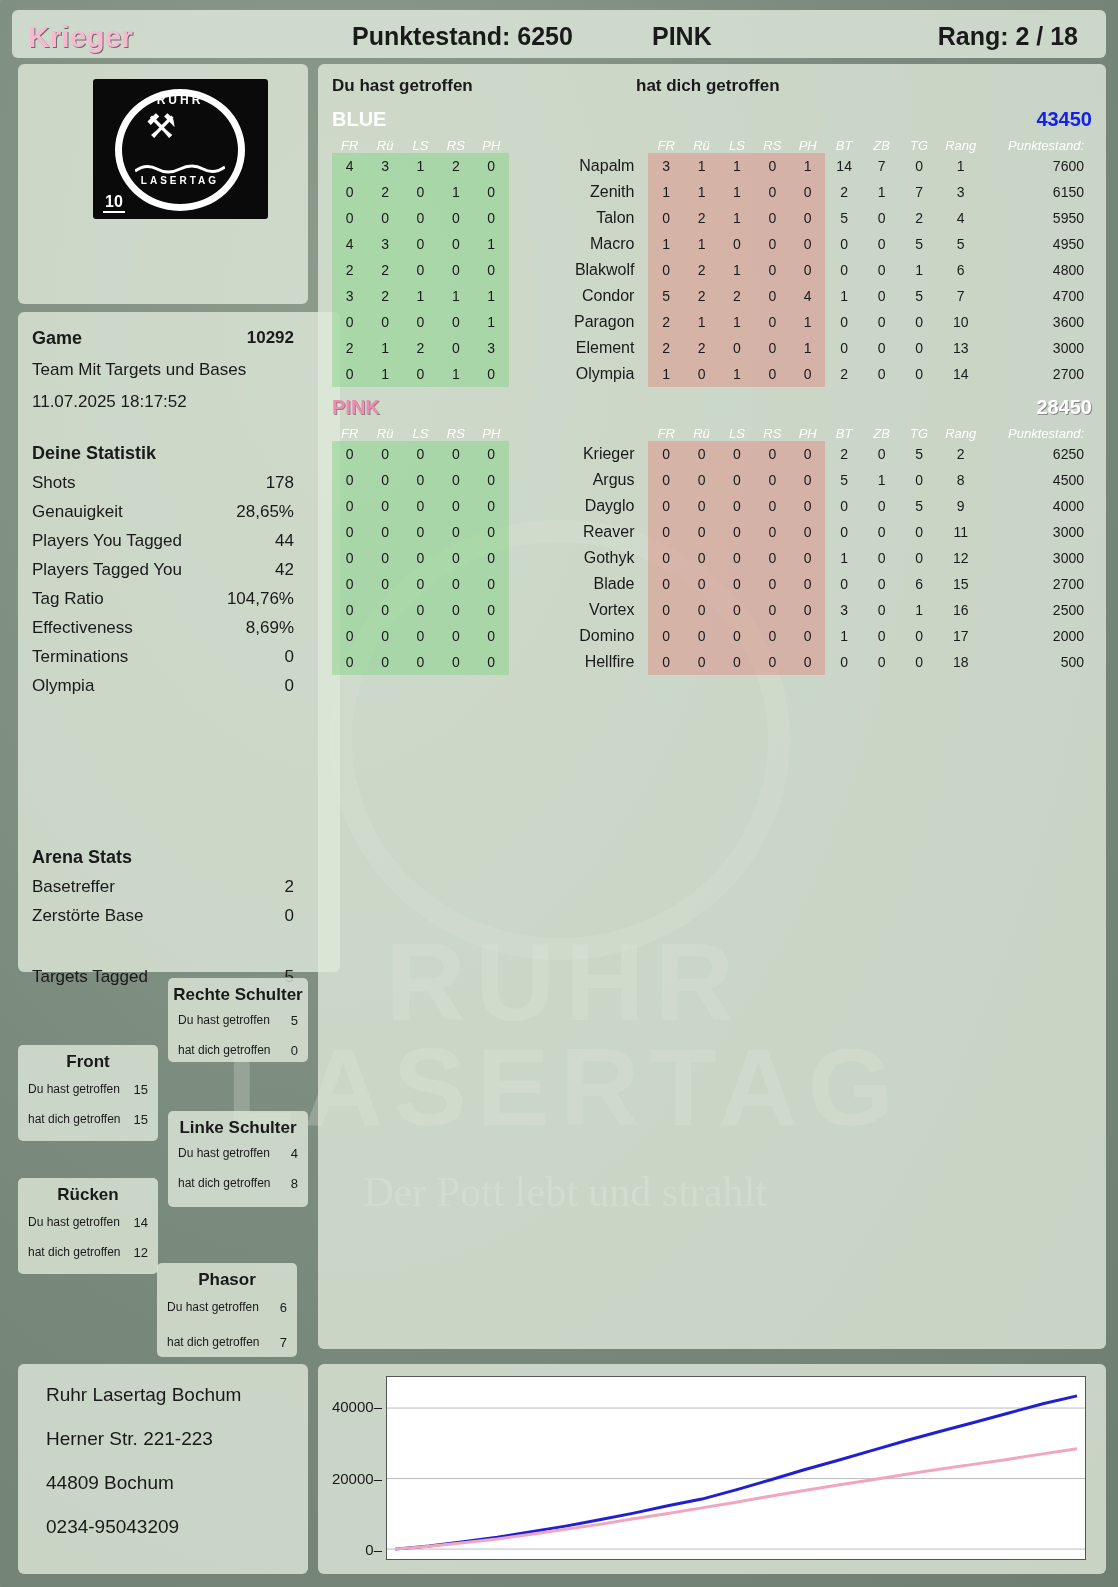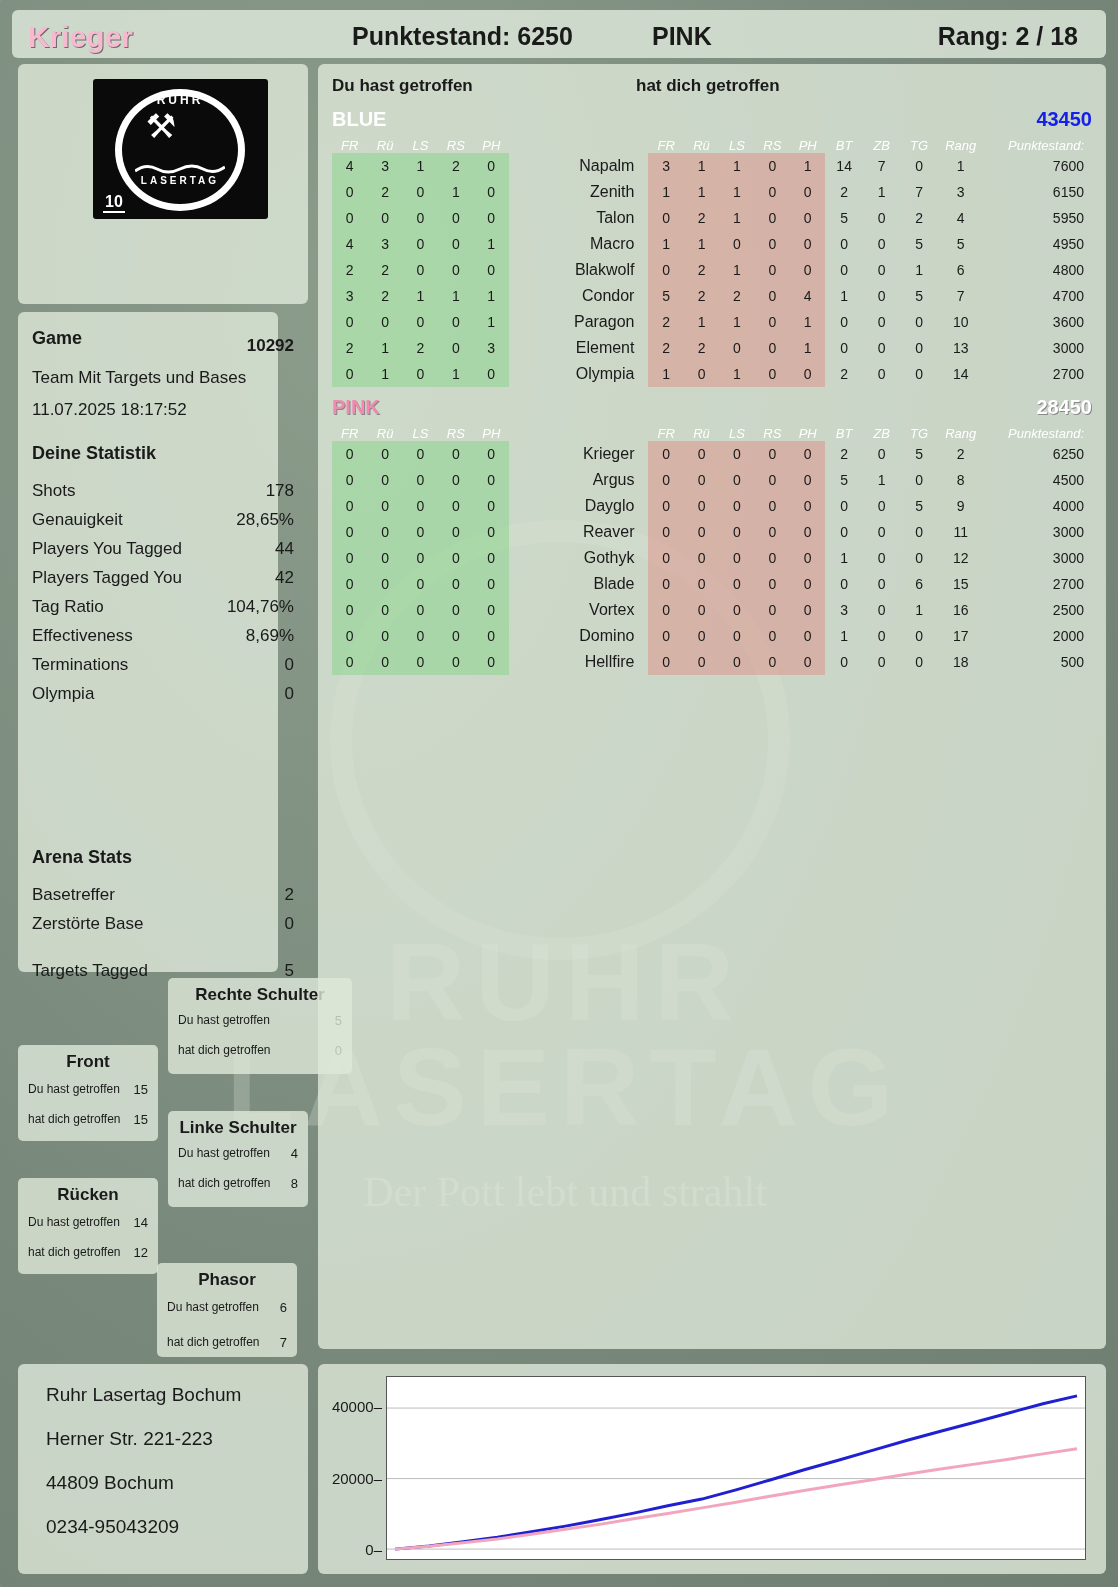--- a/index.html
+++ b/index.html
@@ -72,22 +72,22 @@
   }
   #logo-hammers{
     position:absolute;left:45px;top:30px;width:46px;height:40px;color:#fff;
     font-size:34px;line-height:34px;text-align:center;
   }
   #logo-ruhr{position:absolute;left:0;top:14px;width:174px;text-align:center;color:#fff;font-size:12px;letter-spacing:3px;font-weight:bold;}
   #logo-laser{position:absolute;left:0;top:96px;width:174px;text-align:center;color:#fff;font-size:10px;letter-spacing:3px;font-weight:bold;}
   #logo-wave{position:absolute;left:42px;top:84px;width:90px;height:12px;}
   #logo-num{position:absolute;left:10px;bottom:6px;color:#fff;font-size:16px;font-weight:bold;border-bottom:2px solid #fff;padding:0 2px;}
 
-  #game-panel{left:18px;top:312px;width:260px;height:660px;}
-  .row{position:absolute;left:14px;width:262px;font-size:17px;margin-top:8px;}
+  #game-panel{left:18px;top:312px;width:290px;height:660px;padding-left:32px;}
+  .row{position:absolute;left:14px;width:262px;font-size:17px;}
   .row .lbl{float:left;}
   .row .val{float:right;}
   .sec-title{position:absolute;left:14px;font-size:18px;font-weight:bold;}
 
   
   .zone{position:absolute;background:rgba(222,233,218,0.80);border-radius:5px;z-index:2;}
   .zone .zt{position:absolute;left:0;top:7px;width:100%;text-align:center;font-size:17px;font-weight:bold;}
   .zone .zr{position:absolute;left:10px;width:calc(100% - 20px);font-size:12px;}
   .zone .zr .zl{float:left;}
   .zone .zr .zv{float:right;font-size:13px;}
@@ -201,27 +201,27 @@
 
   <div class="sec-title" style="top:535px;">Arena Stats</div>
   <div class="row" style="top:565px;">
       <span class="lbl">Basetreffer</span>
       <span class="val">2</span>
     </div>
   <div class="row" style="top:594px;">
       <span class="lbl">Zerstörte Base</span>
       <span class="val">0</span>
     </div>
-  <div class="row" style="top:641px;text-align:right;">
+  <div class="row" style="top:655px;text-align:right;">
       <span class="lbl">Targets Tagged</span>
       <span class="val">5</span>
     </div>
 </div>
 
-<div class="zone" style="left:168px;top:978px;width:140px;height:96px;padding-left:44px;">
+<div class="zone" style="left:168px;top:978px;width:140px;height:84px;">
   <div class="zt">Rechte Schulter</div>
   <div class="zr" style="top:35px;">
       <span class="zl">Du hast getroffen</span>
       <span class="zv">5</span>
     </div>
   <div class="zr" style="top:65px;">
       <span class="zl">hat dich getroffen</span>
       <span class="zv">0</span>
     </div>
 </div>

